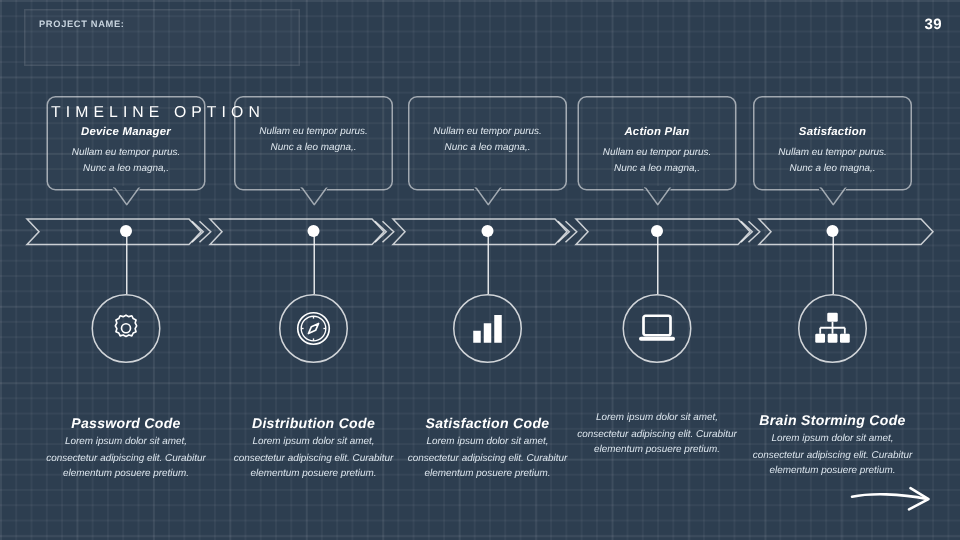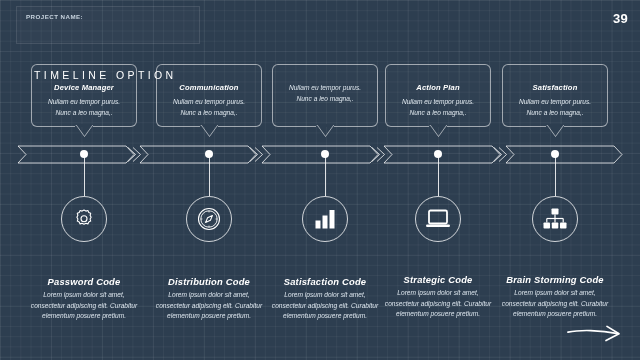--- a/index.html
+++ b/index.html
@@ -41,21 +41,21 @@
     color:#c7d3de;
   }
   #deck-title {
     position:absolute; left:34px; top:27px;
     font-size:10.5px; font-weight:normal; letter-spacing:3.4px;
     color:#ffffff;
     margin-top:42px;
   }
   #page-number {
     position:absolute; right:12px; top:11px;
-    font-size:13px; font-weight:bold; color:#ffffff; letter-spacing:0.3px;
+    font-size:10px; font-weight:bold; color:#ffffff; letter-spacing:0.3px;
   }
 
   
   .callout {
     position:absolute; top:64px; width:106px; height:63px;
     border:1px solid rgba(255,255,255,0.55);
     border-radius:6px;
     background:rgba(255,255,255,0.012);
     text-align:center;
     padding-top:18px;
@@ -145,21 +145,20 @@
   <div class="callout-body">Nunc a leo magna,.</div>
   <div class="callout-tail-mask"></div>
   <div class="callout-tail">
     <svg width="19" height="14" viewBox="0 0 19 14">
         <path d="M0.5 0 L9.5 12.5 L18.5 0" fill="none" stroke="rgba(255,255,255,0.55)" stroke-width="1"></path>
       </svg>
   </div>
 </div>
 
 <div class="callout" style="left:156px;">
-  <div class="callout-title">Communication</div>
   <div class="callout-body">Nullam eu tempor purus.</div>
   <div class="callout-body">Nunc a leo magna,.</div>
   <div class="callout-tail-mask"></div>
   <div class="callout-tail">
     <svg width="19" height="14" viewBox="0 0 19 14">
         <path d="M0.5 0 L9.5 12.5 L18.5 0" fill="none" stroke="rgba(255,255,255,0.55)" stroke-width="1"></path>
       </svg>
   </div>
 </div>
 
@@ -296,21 +295,20 @@
 </div>
 <div class="bottom-block" style="left:145px; top:252px;">
   <div class="bottom-title">Distribution Code</div>
   <div class="bottom-body">Lorem ipsum dolor sit amet, consectetur adipiscing elit. Curabitur elementum posuere pretium.</div>
 </div>
 <div class="bottom-block" style="left:261px; top:252px;">
   <div class="bottom-title">Satisfaction Code</div>
   <div class="bottom-body">Lorem ipsum dolor sit amet, consectetur adipiscing elit. Curabitur elementum posuere pretium.</div>
 </div>
 <div class="bottom-block" style="left:374px; top:250px;">
-  <div class="bottom-title">Strategic Code</div>
   <div class="bottom-body">Lorem ipsum dolor sit amet, consectetur adipiscing elit. Curabitur elementum posuere pretium.</div>
 </div>
 <div class="bottom-block" style="left:491px; top:250px;">
   <div class="bottom-title">Brain Storming Code</div>
   <div class="bottom-body">Lorem ipsum dolor sit amet, consectetur adipiscing elit. Curabitur elementum posuere pretium.</div>
 </div>
 
 <div id="next-arrow">
   <svg width="58" height="20" viewBox="0 0 58 20">
     <path d="M2 8.2 C14 5.6, 34 6.0, 52 9.6" fill="none" stroke="#ffffff" stroke-width="1.7" stroke-linecap="round"></path>

